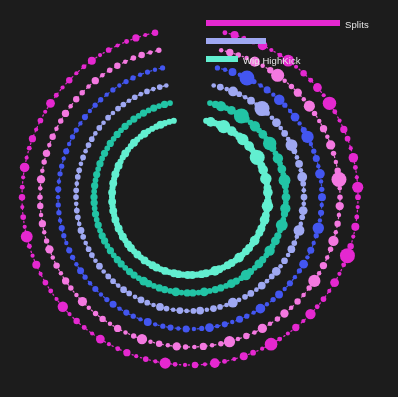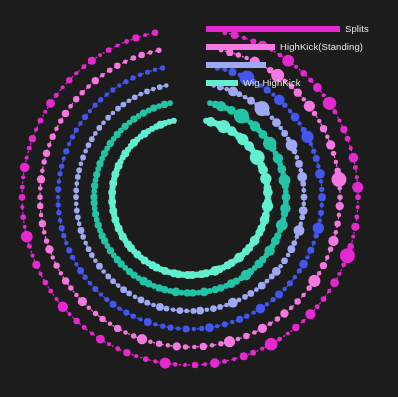--- a/index.html
+++ b/index.html
@@ -13,21 +13,20 @@
   #stage{position:absolute;inset:0;width:398px;height:397px;}
   #radial{position:absolute;left:0;top:0;width:398px;height:397px;}
   #legend{
     position:absolute;
     left:206px;top:20px;
     width:190px;
   }
   .legend-row{
     height:18px;
     display:flex;
-    align-items:center;
   }
   .legend-bar{
     height:6px;
     border-radius:0px;
     flex:0 0 auto;
   }
   .legend-label{
     color:#e6e6e6;
     font-size:9.5px;
     line-height:9.5px;
@@ -653,24 +652,20 @@
         <circle cx="173.78" cy="120.70" r="3.07" fill="#62efd0"></circle>
       </g>
   </svg>
 
   <div id="legend">
       <div class="legend-row">
         <div class="legend-bar" style="width: 134px; background: rgb(229, 40, 208);"></div>
         <div class="legend-label">Splits</div>
       </div>
       <div class="legend-row">
-        <div class="legend-bar" style="width: 69px; background: rgb(244, 120, 224);"></div>
-        <div class="legend-label">HighKick(Standing)</div>
-      </div>
-      <div class="legend-row">
         <div class="legend-bar" style="width: 60px; background: rgb(159, 168, 242);"></div>
       </div>
       <div class="legend-row">
         <div class="legend-bar" style="width: 32px; background: rgb(98, 239, 208);"></div>
         <div class="legend-label">Wig HighKick</div>
       </div>
     </div>
 
 </div>
 

